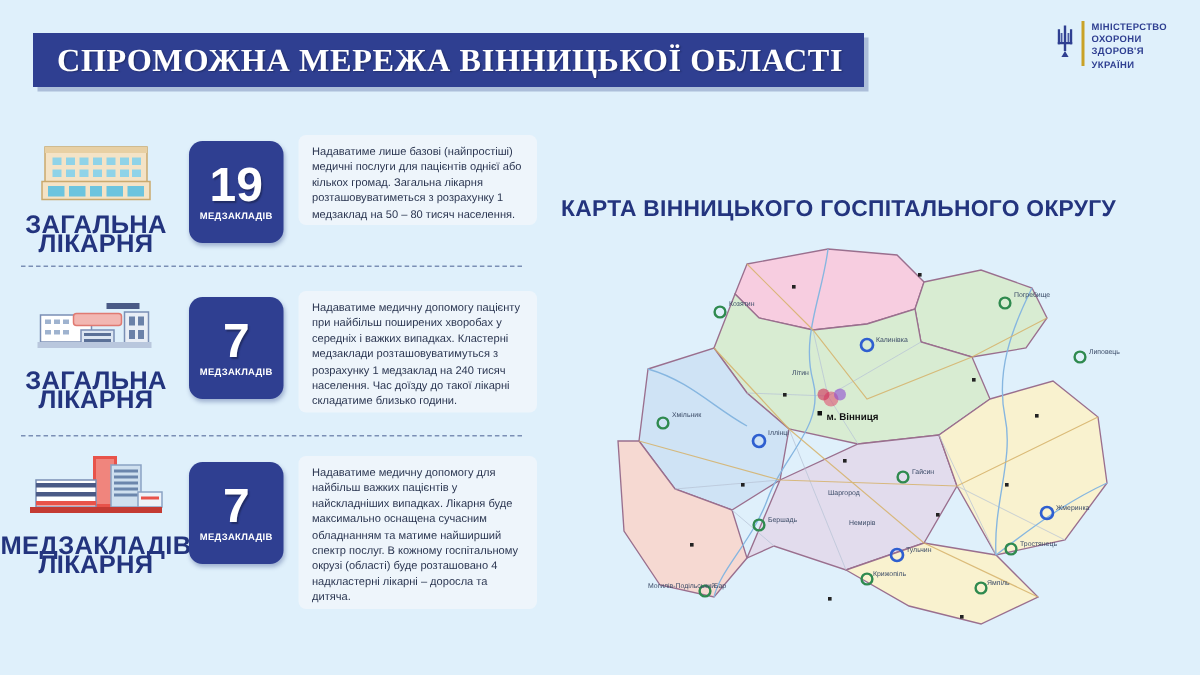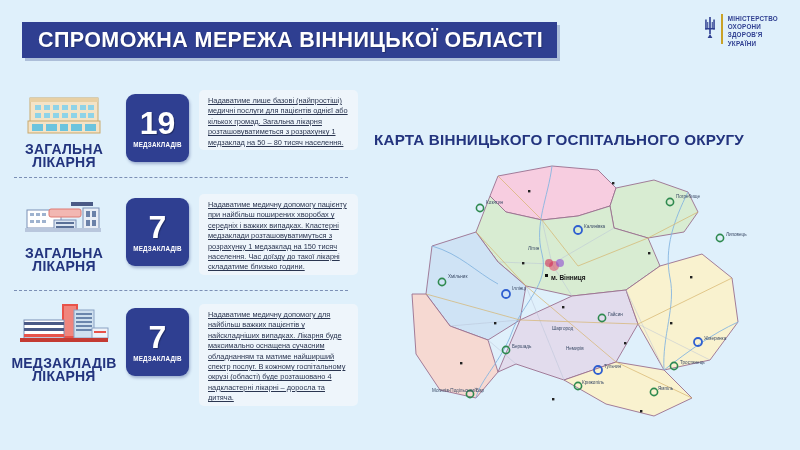--- a/index.html
+++ b/index.html
@@ -18,20 +18,21 @@
     position:absolute; left:22px; top:22px;
     height:36px; padding:0 14px 0 16px;
     background:#2f3f91;
     display:flex; align-items:center;
     box-shadow:3px 3px 0 rgba(40,60,130,.28);
   }
   .title-bar .t {
     color:#ffffff; font-weight:bold; font-size:21.5px;
     letter-spacing:.4px; white-space:nowrap;
     text-shadow:1px 1px 1px rgba(0,0,0,.25);
+    font-family:Liberation Serif, serif;
   }
 
   .logo { position:absolute; right:22px; top:14px; display:flex; align-items:flex-start; gap:5px; }
   .logo .trident { width:12px; height:30px; display:block; }
   .logo .bar { width:1.5px; height:30px; background:#c9a227; }
   .logo .ltext { display:flex; flex-direction:column; gap:1px; padding-top:1px; }
   .logo .ltext span { font-size:6.3px; color:#2f3f91; font-weight:bold; letter-spacing:.25px; line-height:7.2px; }
 
   
   .left { position:absolute; left:0; top:82px; width:365px; height:368px; }
@@ -43,38 +44,38 @@
 
   .divider {
     position:absolute; left:14px; width:334px; height:0;
     border-top:1.2px dashed #7b8fb5;
   }
   .divider.d1 { top:95px; }
   .divider.d2 { top:208px; }
 
   .cat { width:112px; display:flex; flex-direction:column; align-items:center; padding-top:2px; }
   .cat .icon { height:46px; display:flex; align-items:flex-end; justify-content:center; }
-  .cat .lbl { margin-top:5px; text-align:center; color:#23347e; font-weight:bold; font-size:14px; line-height:13px; letter-spacing:.2px; }
+  .cat .lbl { margin-top:5px; text-align:center; color:#23347e; font-weight:bold; font-size:17px; line-height:13px; letter-spacing:.2px; }
 
   .badge {
     width:63px; height:68px; margin:4px 10px 0 6px; flex:none;
     background:#2f3f91; border-radius:9px;
     display:flex; flex-direction:column; align-items:center; justify-content:center;
     box-shadow:1px 2px 3px rgba(40,60,130,.35);
   }
   .badge .num {
     color:#ffffff; font-weight:bold; font-size:32px; line-height:30px;
     text-shadow:1px 1px 1px rgba(0,0,0,.3);
   }
   .badge .unit { color:#ffffff; font-size:6.3px; font-weight:bold; letter-spacing:.2px; margin-top:3px; }
 
   .desc {
     flex:1; background:#eef5fb; border-radius:5px;
     padding:6px 8px 2px 9px;
-    color:#2a3550; font-size:7.4px; line-height:10.4px; text-align:left;text-decoration:underline;
+    color:#2a3550; font-size:7.4px; line-height:10.4px; text-align:left;
   }
 
   
   .right { position:absolute; left:366px; top:82px; width:434px; height:368px; }
   .map-title {
     position:absolute; left:8px; top:16px; width:420px;
     color:#23347e; font-weight:bold; font-size:15.2px; line-height:20px; letter-spacing:.2px;margin-top:32px;
   }
   .map-wrap { position:absolute; left:36px; top:72px; width:368px; height:282px; }
   svg.map { display:block; width:100%; height:100%; }
@@ -197,21 +198,21 @@
         <div>ЗАГАЛЬНА</div>
         <div>ЛІКАРНЯ</div>
       </div>
     </div>
 
     <div class="badge">
       <span class="num">7</span>
       <span class="unit">МЕДЗАКЛАДІВ</span>
     </div>
 
-    <div class="desc">Надаватиме медичну допомогу пацієнту при найбільш поширених хворобах у середніх і важких випадках. Кластерні медзаклади розташовуватимуться з розрахунку 1 медзаклад на 150 тисяч населення. Час доїзду до такої лікарні складатиме близько години.</div>
+    <div class="desc">Надаватиме медичну допомогу пацієнту при найбільш поширених хворобах у середніх і важких випадках. Кластерні медзаклади розташовуватимуться з розрахунку 1 медзаклад на 240 тисяч населення. Час доїзду до такої лікарні складатиме близько години.</div>
   </div>
 
   <div class="row r3">
     <div class="cat">
       <div class="icon">
         <svg width="96" height="52" viewBox="0 0 96 52">
           <rect x="46" y="4" width="16" height="34" fill="#e8534a"></rect>
           <rect x="48" y="6" width="12" height="30" fill="#f0857d"></rect>
           <rect x="58" y="10" width="20" height="28" fill="#cfe0ef" stroke="#8aa2c4" stroke-width="1"></rect>
           <g fill="#6b86ac">

